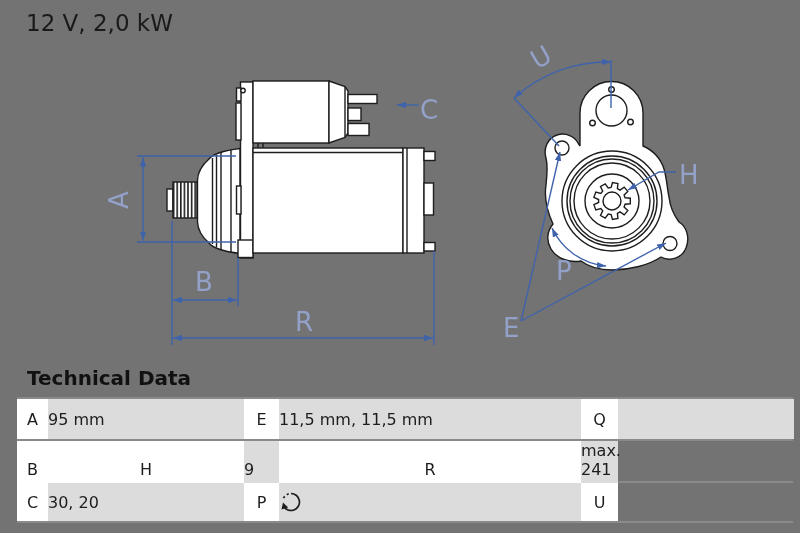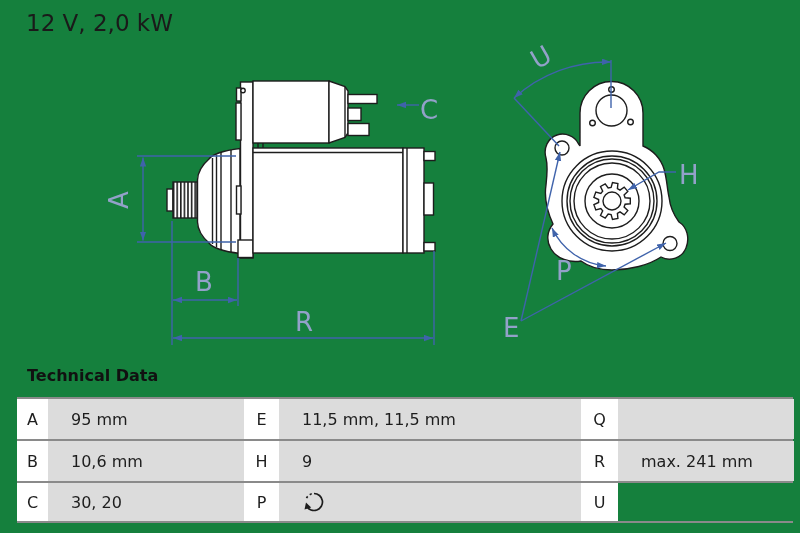--- a/index.html
+++ b/index.html
@@ -1,31 +1,31 @@
 <!DOCTYPE html>
 <html><head>
 <meta charset="utf-8">
 <style>
   html,body{margin:0;padding:0;background:#fff;}
-  .stage{position:relative;width:800px;height:533px;background:#15803d;overflow:hidden;
+  .stage{position:relative;width:800px;height:533px;background:#737373;overflow:hidden;
          font-family:"DejaVu Sans","Liberation Sans",sans-serif;color:#1d1d1d;}
   .page-title{position:absolute;left:26px;top:10px;font-size:23px;font-weight:400;color:#1a1a1a;}
   .diagram{position:absolute;left:0;top:0;}
   .ink{stroke:#1d1d1d;stroke-width:1.4;fill:none;}
   .inkf{stroke:#1d1d1d;stroke-width:1.4;fill:#fff;}
   .dim{stroke:#3f63ab;stroke-width:1.4;fill:none;}
   .dimlbl{fill:#93a1c9;font-size:26px;stroke:none;}
-  .td-heading{position:absolute;left:27px;top:366px;font-size:16px;font-weight:bold;color:#111;}
+  .td-heading{position:absolute;left:27px;top:366px;font-size:20px;font-weight:bold;color:#111;}
   .ttable{position:absolute;left:17px;top:397px;width:776px;}
   .trow{display:grid;grid-template-columns:31px 196px 35px 302px 37px 176px;
         height:42px;box-sizing:border-box;border-top:2px solid #8a8a8a;}
   .trow.last{border-bottom:2px solid #8a8a8a;}
   .kcell{background:#fff;display:flex;align-items:center;justify-content:center;
          font-size:16px;color:#1d1d1d;}
-  .vcell{background:#dcdcdc;display:flex;align-items:center;padding-left:23px;
+  .vcell{background:#dcdcdc;display:flex;align-items:center;padding-left:0;
          font-size:16px;color:#1d1d1d;}
   .rot-icon{display:block;}
 </style>
 </head>
 <body>
 
 <div class="stage">
 
   <div class="page-title">12 V, 2,0 kW</div>
 
@@ -145,21 +145,20 @@
     <div class="trow">
       <div class="kcell">A</div>
       <div class="vcell">95 mm</div>
       <div class="kcell">E</div>
       <div class="vcell">11,5 mm, 11,5 mm</div>
       <div class="kcell">Q</div>
       <div class="vcell"></div>
     </div>
     <div class="trow">
       <div class="kcell">B</div>
-      <div class="vcell">10,6 mm</div>
       <div class="kcell">H</div>
       <div class="vcell">9</div>
       <div class="kcell">R</div>
       <div class="vcell">max. 241 mm</div>
     </div>
     <div class="trow last">
       <div class="kcell">C</div>
       <div class="vcell">30, 20</div>
       <div class="kcell">P</div>
       <div class="vcell">

